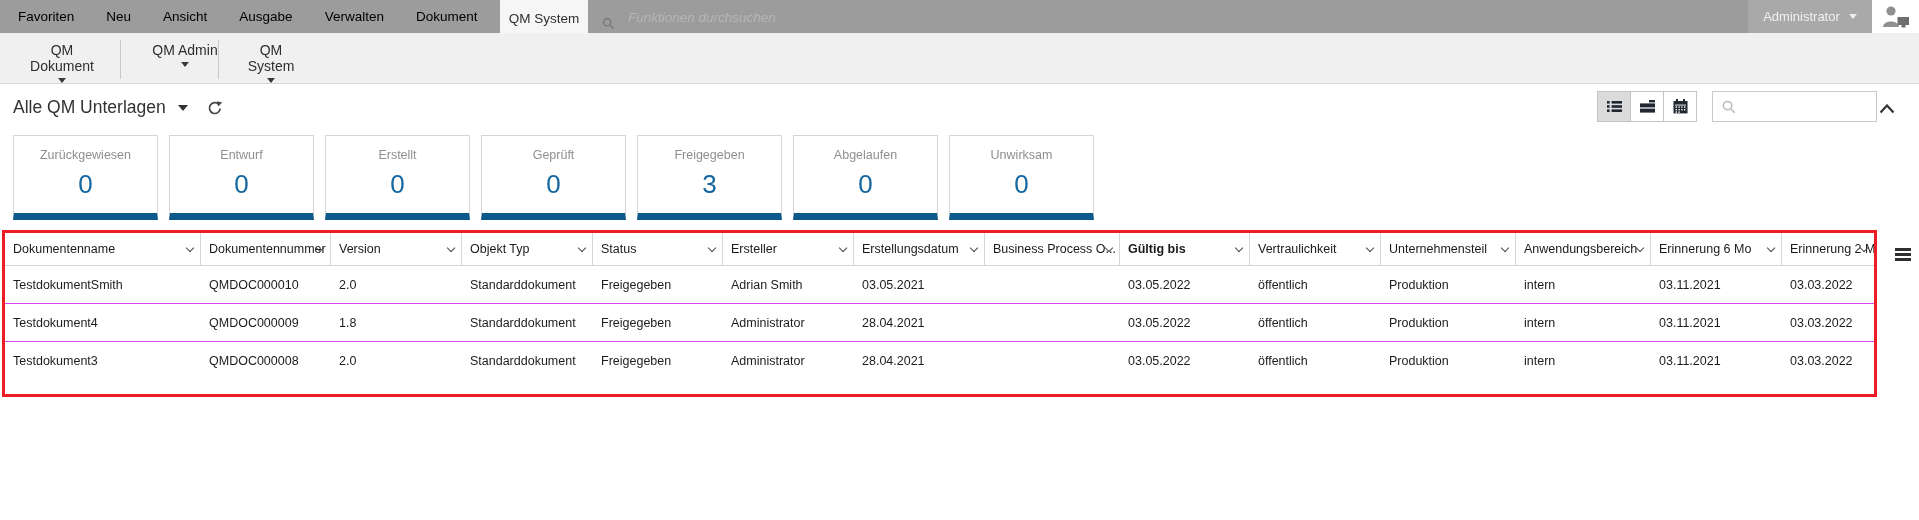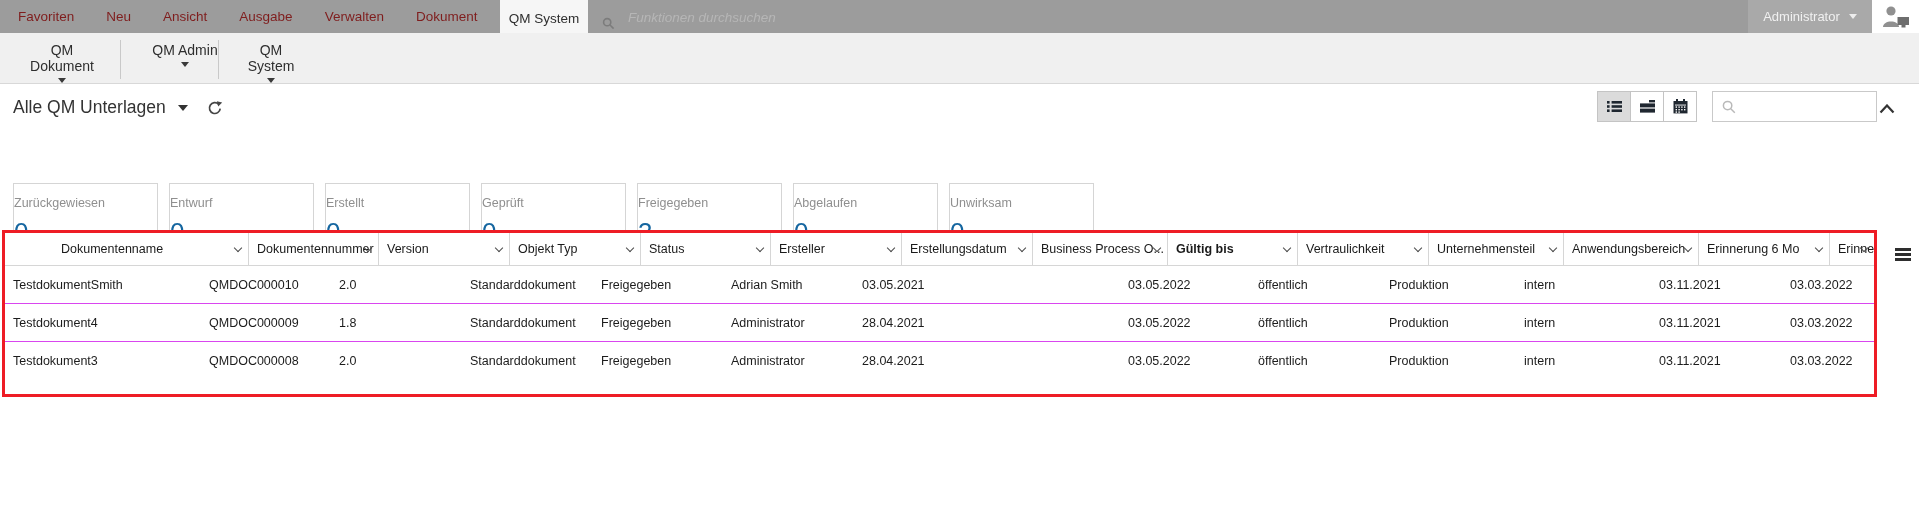--- a/index.html
+++ b/index.html
@@ -5,21 +5,21 @@
   * { box-sizing: border-box; }
   html,body { margin:0; padding:0; }
   body {
     width:1919px; height:520px; position:relative; overflow:hidden;
     background:#ffffff; font-family:"Liberation Sans", sans-serif;
     -webkit-font-smoothing:antialiased;
   }
   
   .topbar { position:absolute; left:0; top:0; width:1919px; height:33px; background:var(--topbar-gray,#9c9c9c); }
   .menu { position:absolute; left:18px; top:0; height:33px; display:flex; align-items:center; gap:32px; }
-  .menu-item { color:#7f1d1d; font-size:13.5px; white-space:nowrap; cursor:default; }
+  .menu-item { color:#000000; font-size:13.5px; white-space:nowrap; cursor:default; }
   .tab-active { position:absolute; left:500px; top:0; width:88px; height:37px; background:#f6f6f6;
     color:#2f2f2f; font-size:13.5px; display:flex; align-items:center; justify-content:center; }
   .topbar-search { position:absolute; left:598px; top:0; width:360px; height:33px; }
   .topbar-search-icon { position:absolute; left:4px; top:16px; }
   .topbar-search input { position:absolute; left:28px; top:0; width:320px; height:34px; border:none; outline:none;
     background:transparent; font-family:"Liberation Sans",sans-serif; font-size:13.5px; color:#e8e8e8; }
   .topbar-search input::placeholder { color:#b6b6b6; font-style:italic; opacity:1; }
   .admin-block { position:absolute; left:1748px; top:0; width:124px; height:33px; background:#a9a9a9;
     display:flex; align-items:center; justify-content:center; gap:9px; color:#f0f0f0; font-size:13px; cursor:default; }
   .caret-down { width:0; height:0; border-left:4.5px solid transparent; border-right:4.5px solid transparent; border-top:5px solid #ededed; }
@@ -42,27 +42,27 @@
   .toggle-btn:first-child { margin-left:0; }
   .toggle-btn.active { background:#dbdbdb; }
   .grid-search { position:absolute; left:1712px; top:91px; width:165px; height:31px; background:#fff; border:1px solid #c9c9c9; }
   .grid-search svg { position:absolute; left:9px; top:8px; }
   .grid-search input { position:absolute; left:30px; top:0; width:128px; height:29px; border:none; outline:none;
     font-family:"Liberation Sans",sans-serif; font-size:13px; color:#444; background:transparent; }
   .collapse-btn { position:absolute; left:1879px; top:100px; cursor:default; }
   
   .cards { position:absolute; left:13px; top:135px; display:flex; gap:11px; }
   .card { width:145px; height:85px; background:#fff; border:1px solid #d5d5d5;
-    border-bottom:7px solid var(--card-bottom-blue,#0d5a8a); text-align:left; cursor:default;margin-top:48px; }
+    border-bottom:7px solid var(--card-bottom-blue,#0d5a8a); text-align:center; cursor:default; }
   .card-label { margin-top:12px; font-size:12.5px; color:#8f8f8f; white-space:nowrap; }
   .card-count { margin-top:7px; font-size:26px; color:var(--accent-blue,#1566a0); }
   
   .red-box { position:absolute; left:2px; top:230px; width:1875px; height:167px;
     border:3px solid var(--highlight-red,#ee1c25); background:#fff; overflow:hidden; }
-  .grid-header { display:flex; height:33px; border-bottom:1px solid #d6d6d6; background:#fff;padding-left:48px; }
+  .grid-header { display:flex; height:33px; border-bottom:1px solid #d6d6d6; background:#fff; }
   .hcell { position:relative; line-height:32px; padding-left:8px; font-size:12.5px; color:#1a1a1a;
     white-space:nowrap; overflow:hidden; border-right:1px solid #d6d6d6; cursor:default; }
   .hcell:last-child { border-right:none; }
   .chev { position:absolute; right:7px; top:12px; width:6px; height:6px;
     border-right:1.4px solid #4a4a4a; border-bottom:1.4px solid #4a4a4a; transform:rotate(45deg); }
   .grid-row { display:flex; height:38px; border-bottom:1px solid #d946ef; cursor:default; }
   .grid-row:last-child { border-bottom:none; }
   .cell { line-height:38px; padding-left:8px; font-size:12.5px; color:#1c1c1c; white-space:nowrap; overflow:hidden; }
   .hamburger { position:absolute; left:1895px; top:248px; width:16px; cursor:default; }
   .hamburger .bar { width:16px; height:2.5px; background:#2e2e2e; margin-bottom:2.5px; }

